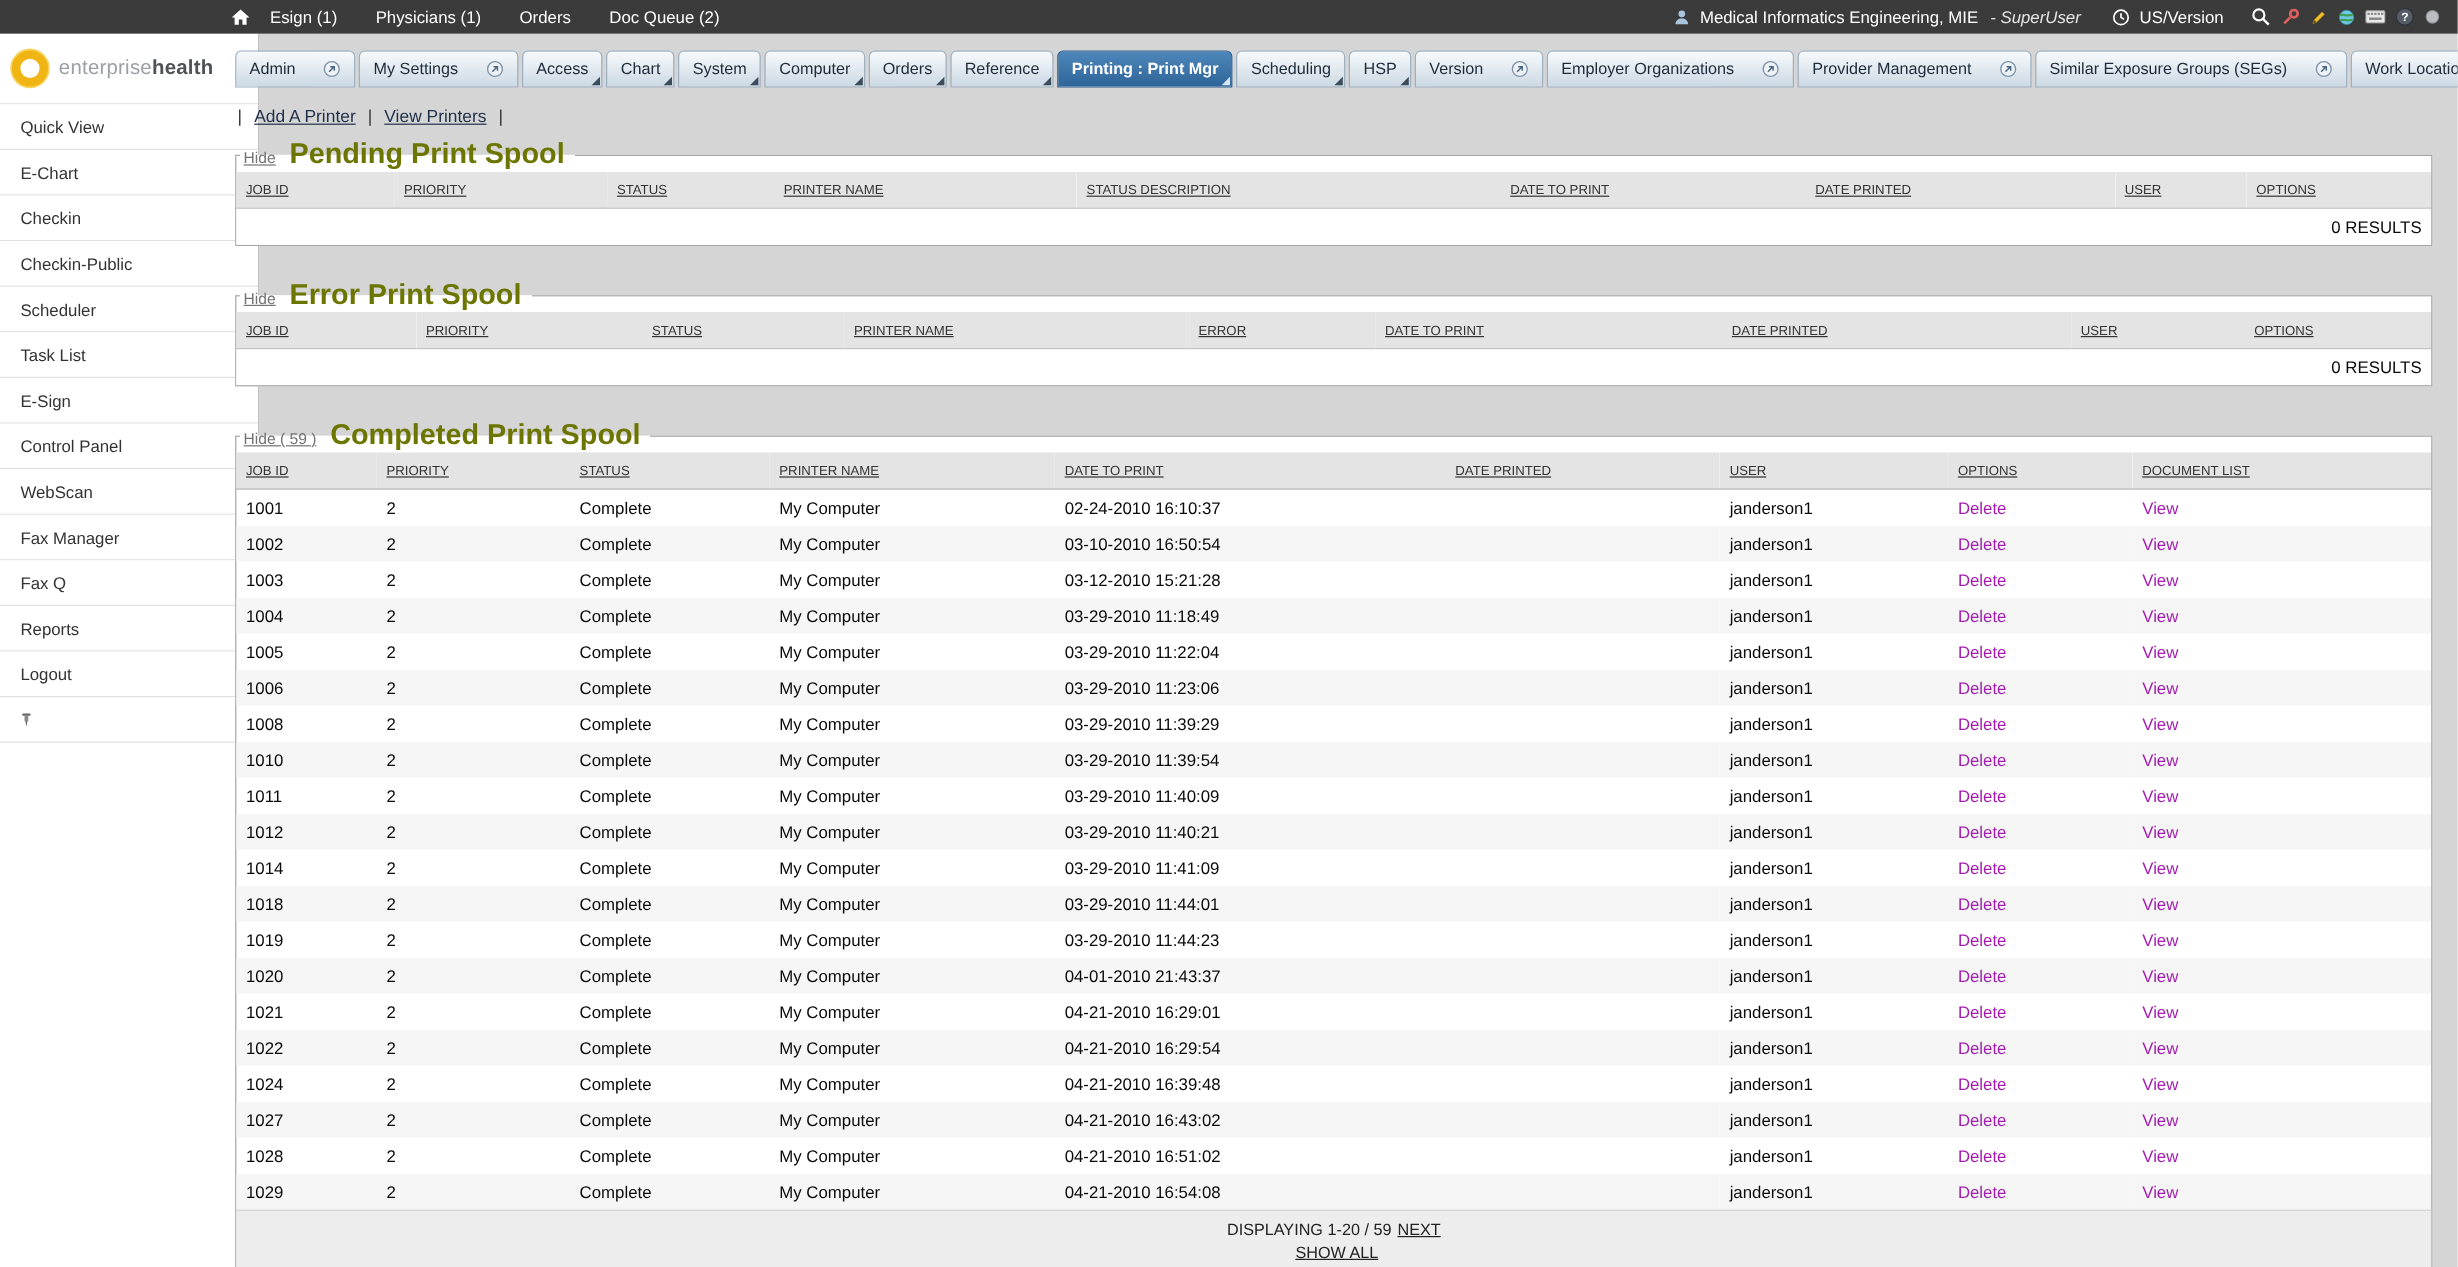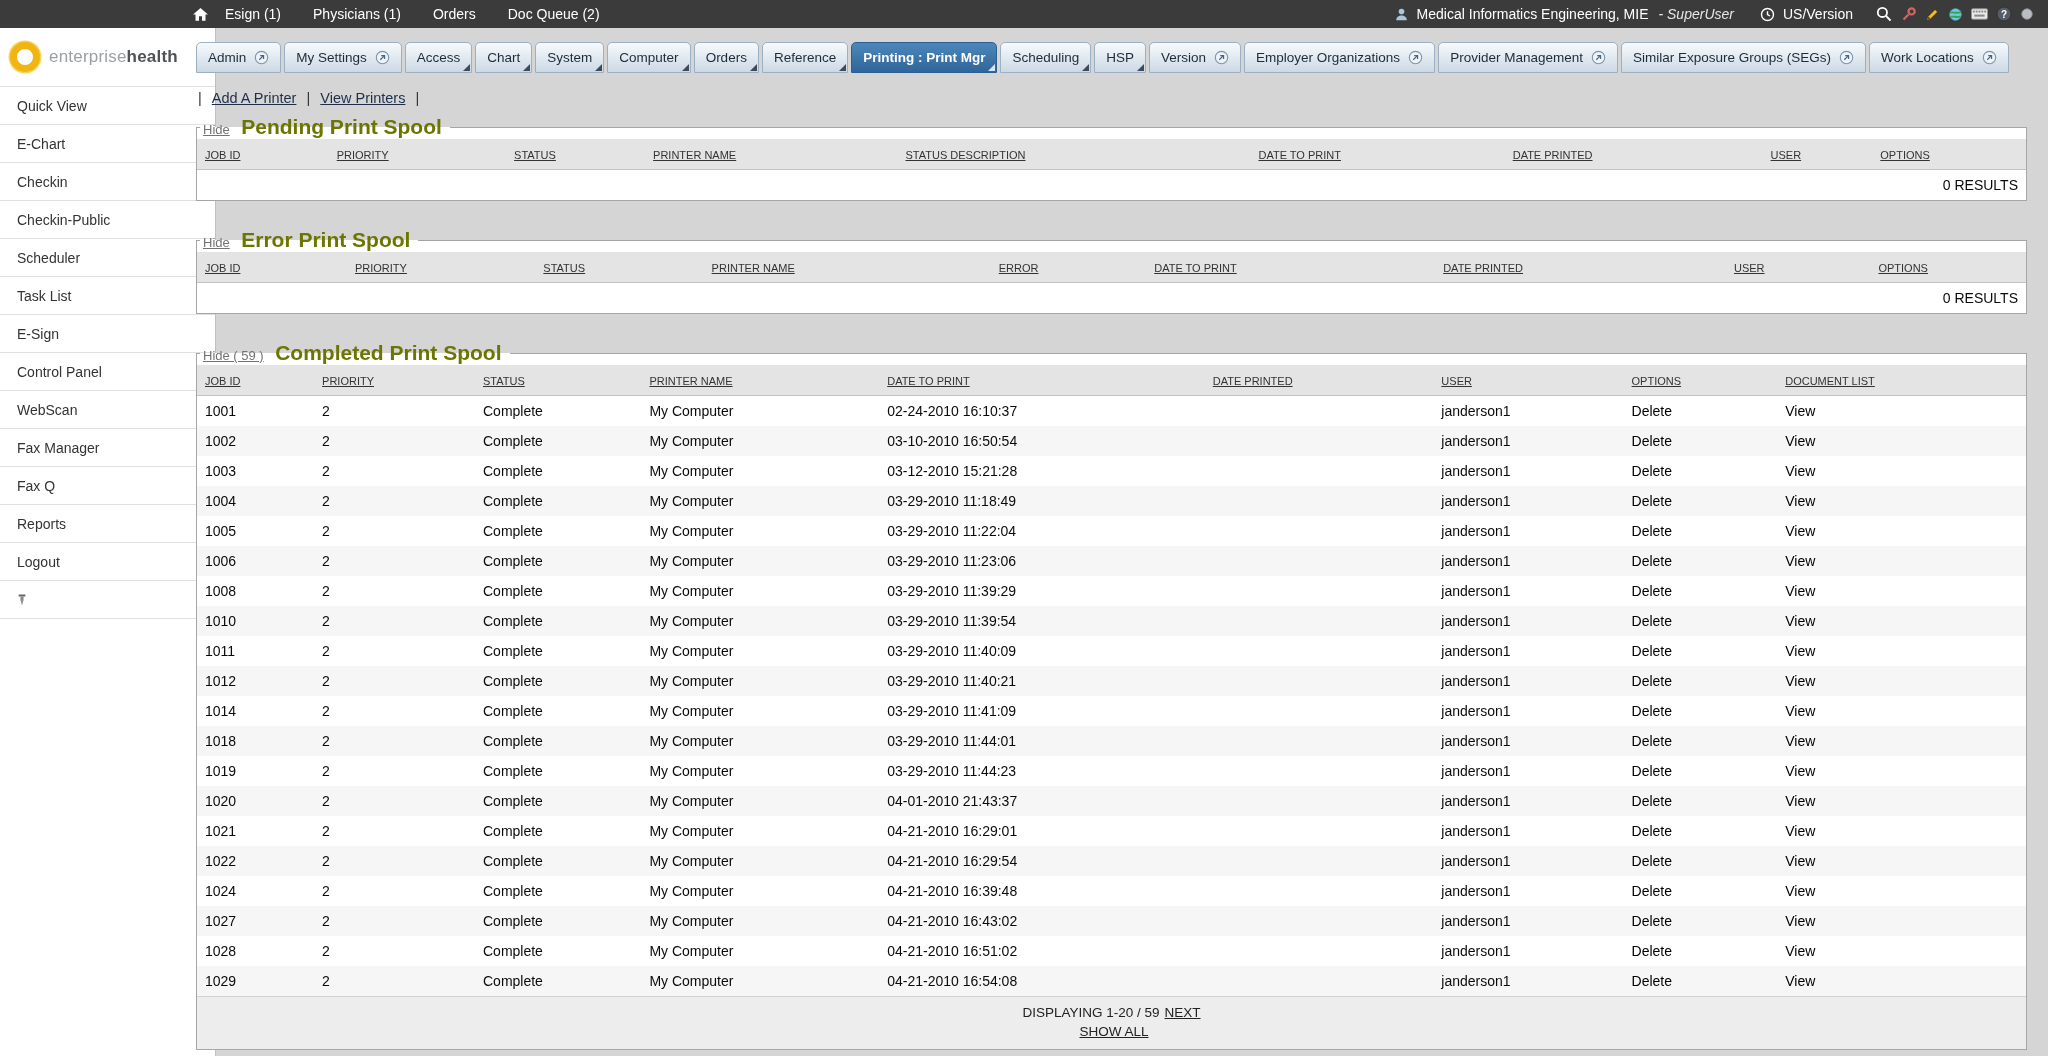--- a/index.html
+++ b/index.html
@@ -25,42 +25,42 @@
   .brand-text{font-size:17px;letter-spacing:.2px}
   .b1{color:#9aa0a4}
   .b2{color:#4e5357;font-weight:bold}
   #sidebar-menu{border-top:1px solid #e0e0e0}
   .side-item{height:38px;line-height:38px;padding-left:17px;border-bottom:1px solid #e0e0e0;font-size:14px;color:#333;cursor:pointer;background:#fff}
   .pin-row{height:38px;display:flex;align-items:center;padding-left:15px;border-bottom:1px solid #e0e0e0}
 
   
   .main{position:absolute;top:28px;left:181px;right:0;bottom:0;overflow:hidden}
   .tabbar{display:flex;align-items:flex-end;gap:3px;padding:14px 8px 0 15px;height:45px}
-  .tab{position:relative;display:inline-flex;align-items:center;gap:7px;height:31px;padding:0 11px;background:linear-gradient(#f7fafc,#ccd9e4);border:1px solid #9db0c2;border-radius:5px 5px 0 0;font-size:13.5px;color:#1d2b3a;cursor:pointer;white-space:nowrap}
+  .tab{position:relative;display:inline-flex;align-items:center;gap:22px;height:31px;padding:0 11px;background:linear-gradient(#f7fafc,#ccd9e4);border:1px solid #9db0c2;border-radius:5px 5px 0 0;font-size:13.5px;color:#1d2b3a;cursor:pointer;white-space:nowrap}
   .tab.active{background:linear-gradient(#4d87ba,#2f659a);border-color:#2c5f91;color:#fff;font-weight:bold}
   .corner{position:absolute;right:1px;bottom:1px;width:0;height:0;border-style:solid;border-width:0 0 7px 7px;border-color:transparent transparent #3c4c5c transparent}
   .tab.active .corner{border-color:transparent transparent #d6e6f5 transparent}
   .newwin{margin-left:1px}
 
   .toolbar-links{margin:17px 0 9px 17px;font-size:14.5px;color:#222}
   .tool-link{color:#1f2f49;text-decoration:underline;margin:0 6px}
   .sep{color:#333}
 
   fieldset.spool{border:1px solid #a6a6a6;background:#fff;margin:0 21px 27px 15px;padding:0}
   fieldset.spool legend{margin-left:3px;padding:0 8px 0 3px}
   .hide-link{font-size:13px;color:#737373;text-decoration:underline;margin-right:7px}
-  .sec-title{font-size:21px;font-weight:bold;color:#6b7500}
+  .sec-title{font-size:24px;font-weight:bold;color:#6b7500}
 
   table.spool-table{width:100%;border-collapse:collapse;table-layout:fixed}
   table.spool-table th{background:#e4e4e4;text-align:left;padding:6px 8px;border-bottom:1px solid #c2c2c2;font-weight:normal;white-space:nowrap;overflow:hidden}
   .col-link{font-size:11px;color:#333;text-decoration:underline;white-space:nowrap}
   table.spool-table td{padding:7px 8px;font-size:14px;color:#0a0a0a;white-space:nowrap;overflow:hidden}
   tbody tr:nth-child(even){background:#f6f6f6}
   td.empty-cell{text-align:right;font-size:12px;color:#222;background:#fff}
-  .row-link{color:#000000;text-decoration:none}
+  .row-link{color:#a21caf;text-decoration:none}
 
   .table-footer{background:#ededed;border-top:1px solid #d2d2d2;text-align:center;padding:6px 0 8px;font-size:13.5px;color:#222}
   .pag-line{line-height:19px}
   .pag-link{color:#222;text-decoration:underline;margin-left:5px}
 </style>
 </head>
 <body>
 
 <header class="topbar">
   <span class="icon">

